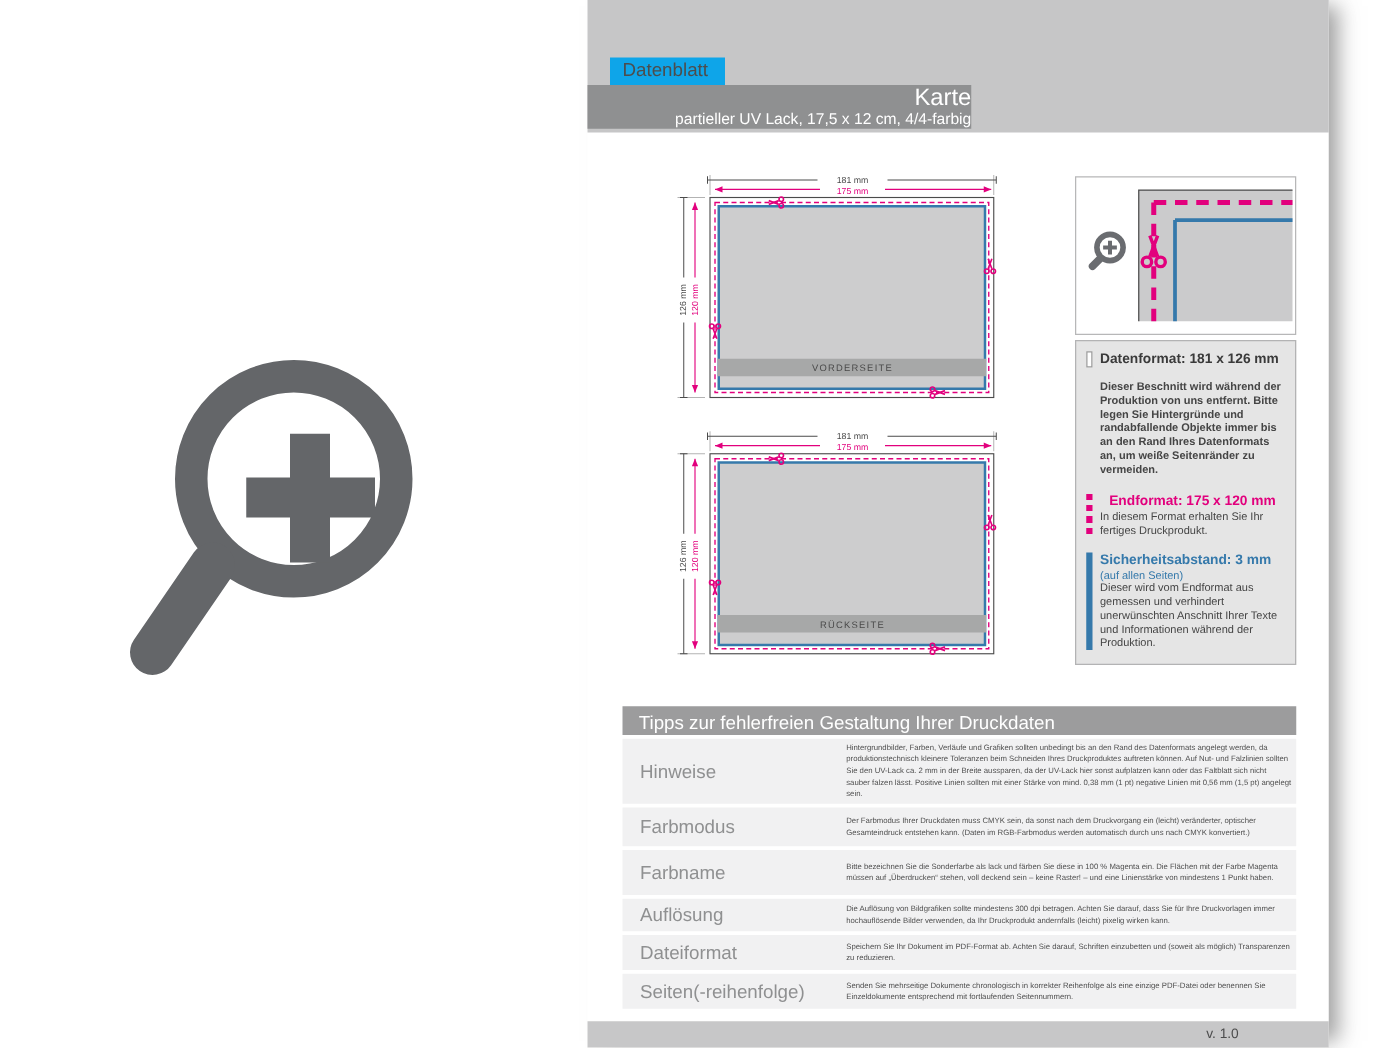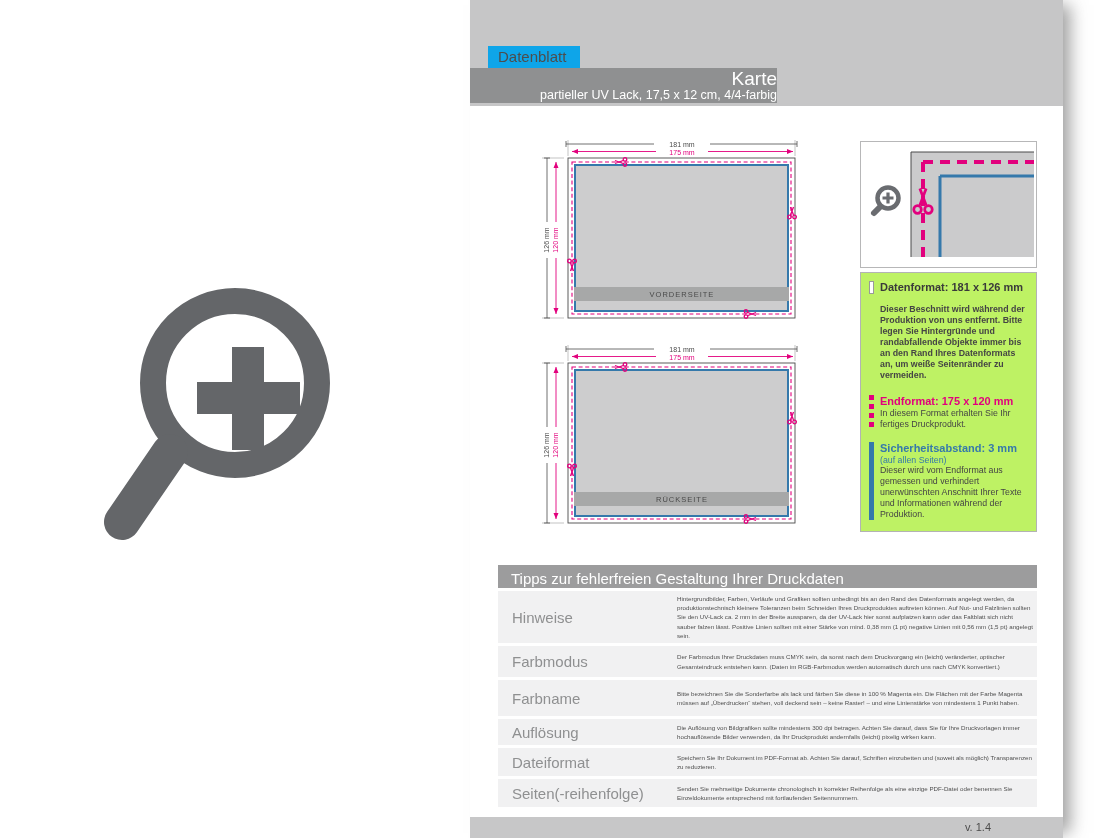--- a/index.html
+++ b/index.html
@@ -22,29 +22,29 @@
   .title{font-size:19px;line-height:21px;margin-top:0px;}
   .subtitle{font-size:12.5px;line-height:13px;}
 
   svg text{font-family:"Liberation Sans", sans-serif;}
   .diag{position:absolute;left:68px;}
   .diag.front{top:136px;} .diag.back{top:341px;}
 
   .detailbox{position:absolute;left:390px;top:141px;width:177px;height:127px;background:#fff;
        border:1px solid #b7b7b8;box-sizing:border-box;}
 
-  .infopanel{position:absolute;left:390px;top:272px;width:177px;height:260px;background:#bef264;
+  .infopanel{position:absolute;left:390px;top:272px;width:177px;height:260px;background:#e5e5e5;
        border:1px solid #b3b3b4;box-sizing:border-box;padding:8px 8px 6px 8px;}
   .block{display:flex;gap:6px;}
   .bar{width:5px;flex:none;}
   .bar-white{background:#fff;border:1px solid #9a9a9a;box-sizing:border-box;}
   .bar-dash{background:repeating-linear-gradient(180deg,#e2007d 0 5px,rgba(0,0,0,0) 5px 9px);}
   .bar-blue{background:#3579ab;}
   .ip-h{font-size:11px;font-weight:bold;color:#3a3a3a;margin:0 0 1px 0;line-height:12px;}
-  .ip-h.mag{color:#e2007d;} .ip-h.blu{color:#3579ab;}
+  .ip-h.mag{color:#e2007d;text-align:center;} .ip-h.blu{color:#3579ab;}
   .ip-sub{font-size:8.8px;color:#3579ab;line-height:10px;margin:0;}
   .ip-b{font-size:8.8px;color:#454545;line-height:11px;margin:0;}
   .para2{margin:10px 0 0 11px;font-weight:bold;}
   .mt1{margin-top:14px;} .mt2{margin-top:12px;}
 
   .tips{position:absolute;left:28px;top:565px;width:539px;}
   .tips-header{height:23px;background:#9c9c9d;color:#fff;font-size:15px;line-height:27px;
        padding-left:13px;}
   .trow{display:flex;background:#f1f1f2;margin-top:3px;align-items:center;box-sizing:border-box;gap:14px;}
   .trow:first-of-type{margin-top:5px;}
@@ -271,17 +271,17 @@
         <div class="lbl">Dateiformat</div>
         <div class="txt">Speichern Sie Ihr Dokument im PDF-Format ab. Achten Sie darauf, Schriften einzubetten und (soweit als möglich) Transparenzen zu reduzieren.</div>
       </div>
       <div class="trow" style="min-height:28px">
         <div class="lbl">Seiten(-reihenfolge)</div>
         <div class="txt">Senden Sie mehrseitige Dokumente chronologisch in korrekter Reihenfolge als eine einzige PDF-Datei oder benennen Sie Einzeldokumente entsprechend mit fortlaufenden Seitennummern.</div>
       </div>
     </div>
 
     <div class="verbar">
-      <span>v. 1.4</span>
+      <span>v. 1.0</span>
     </div>
 
   </div>
 </div>
 
 </body></html>

